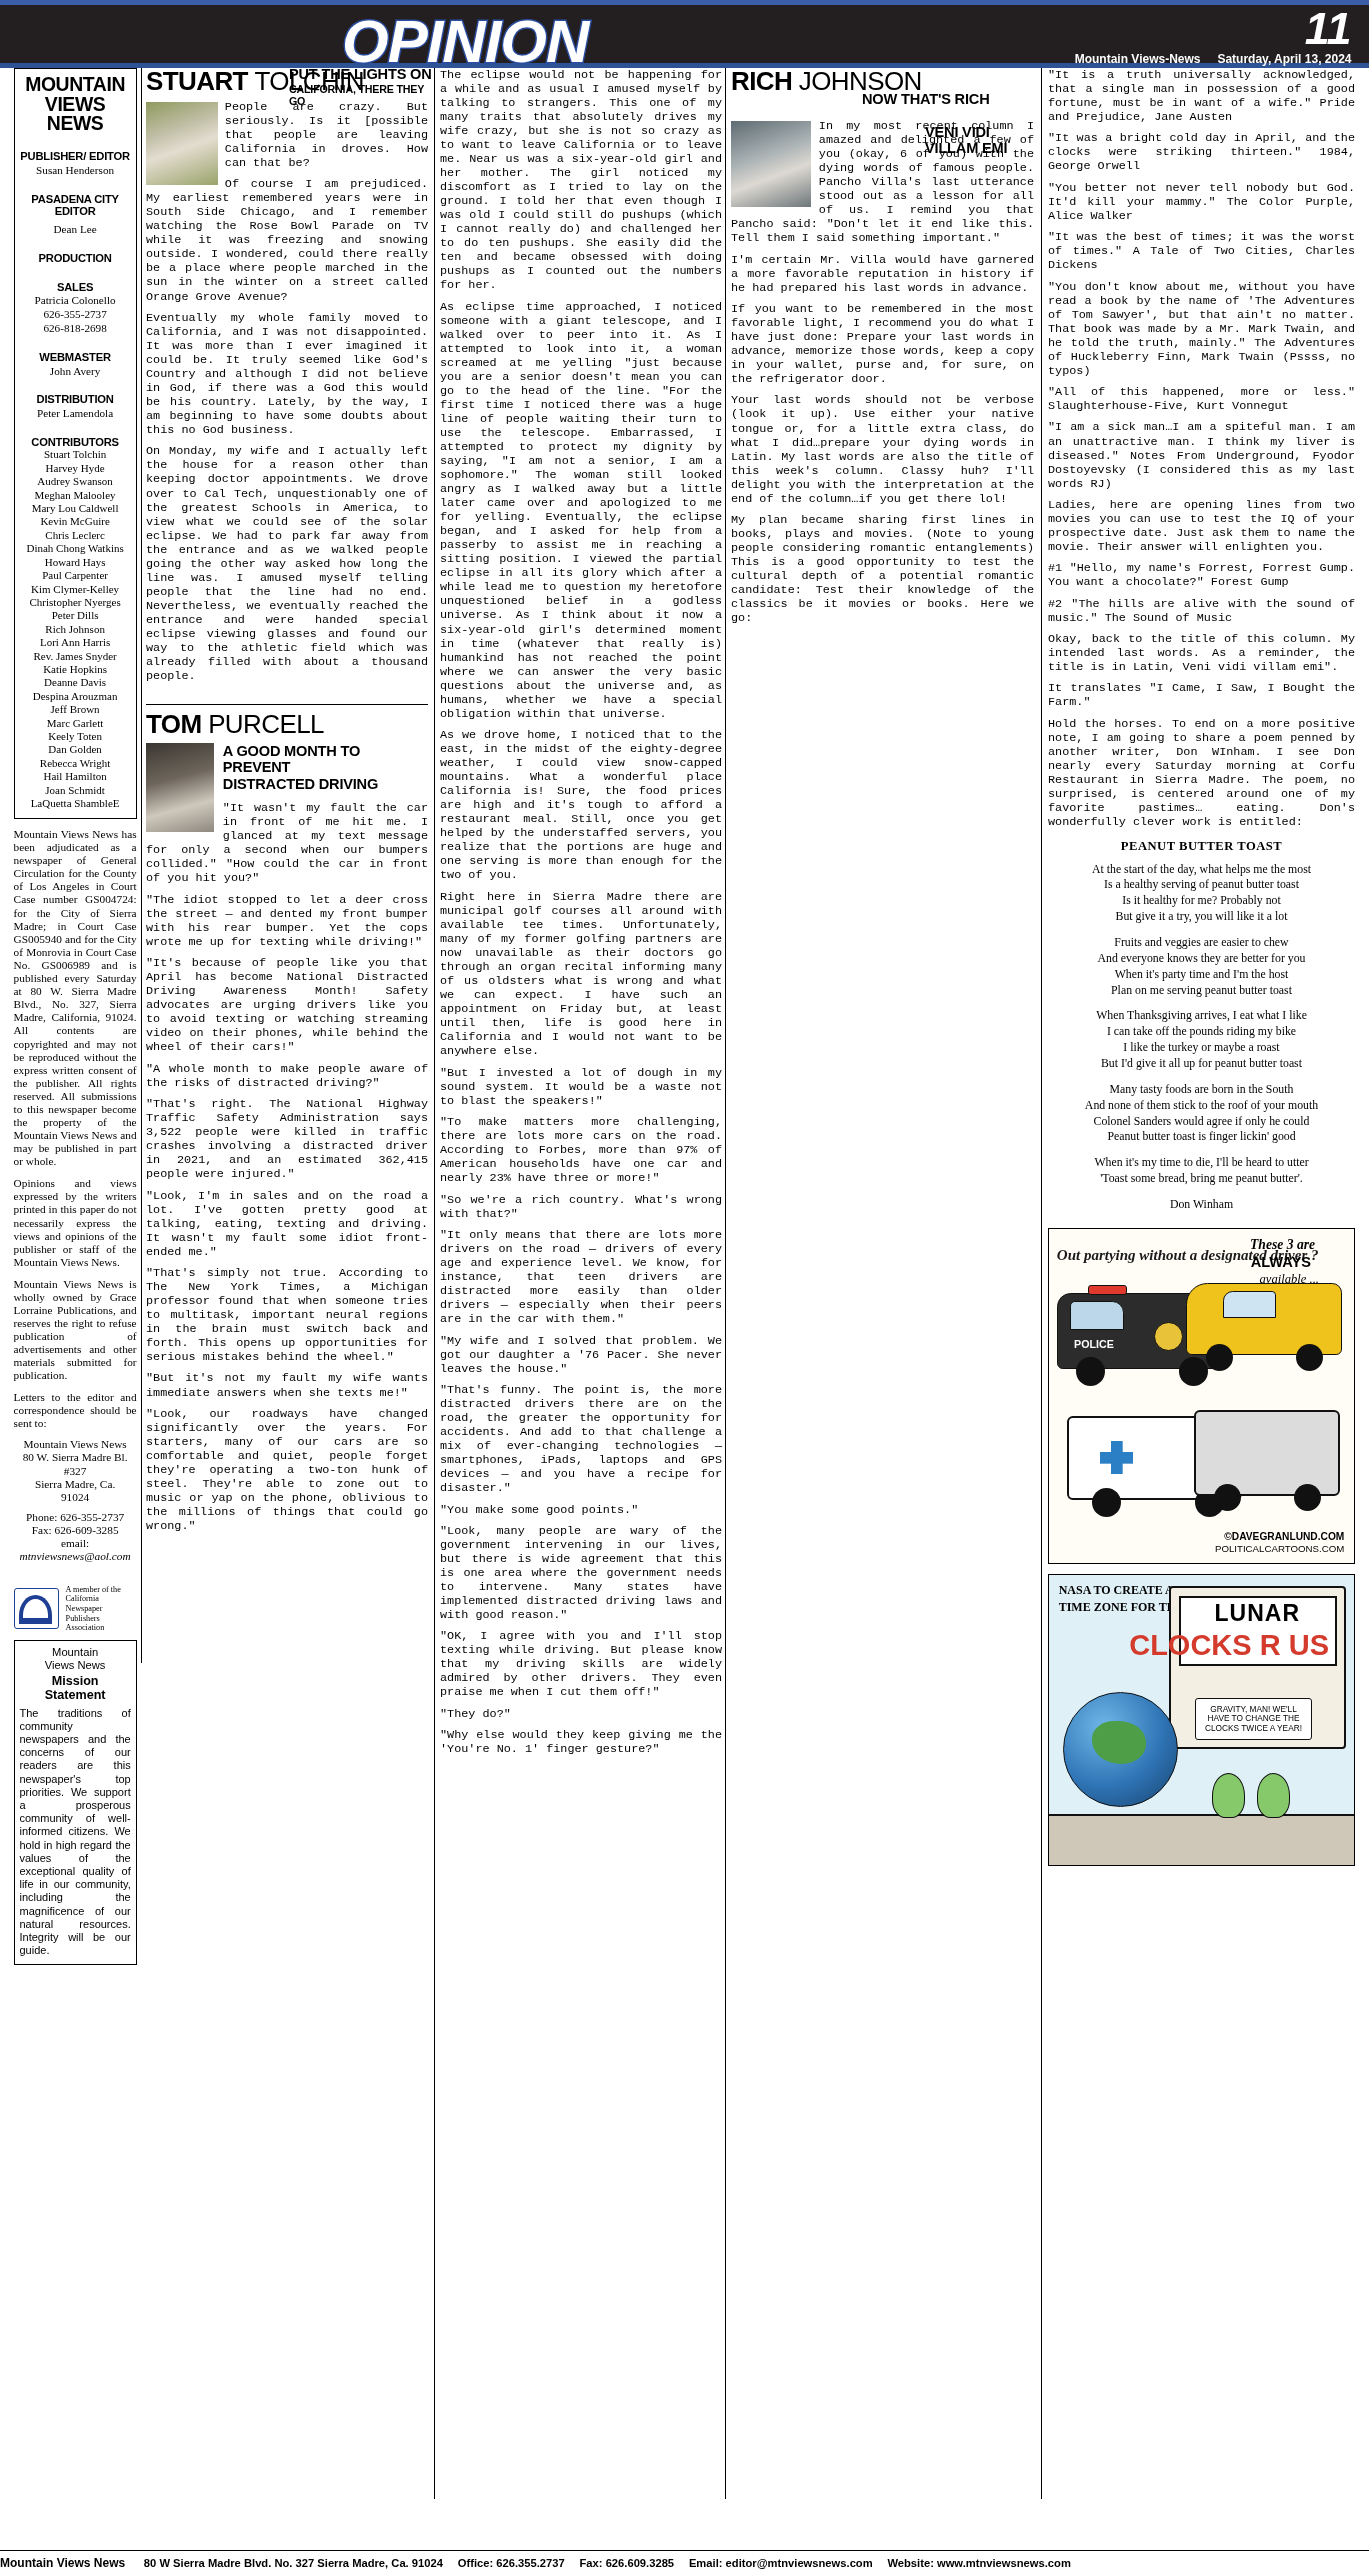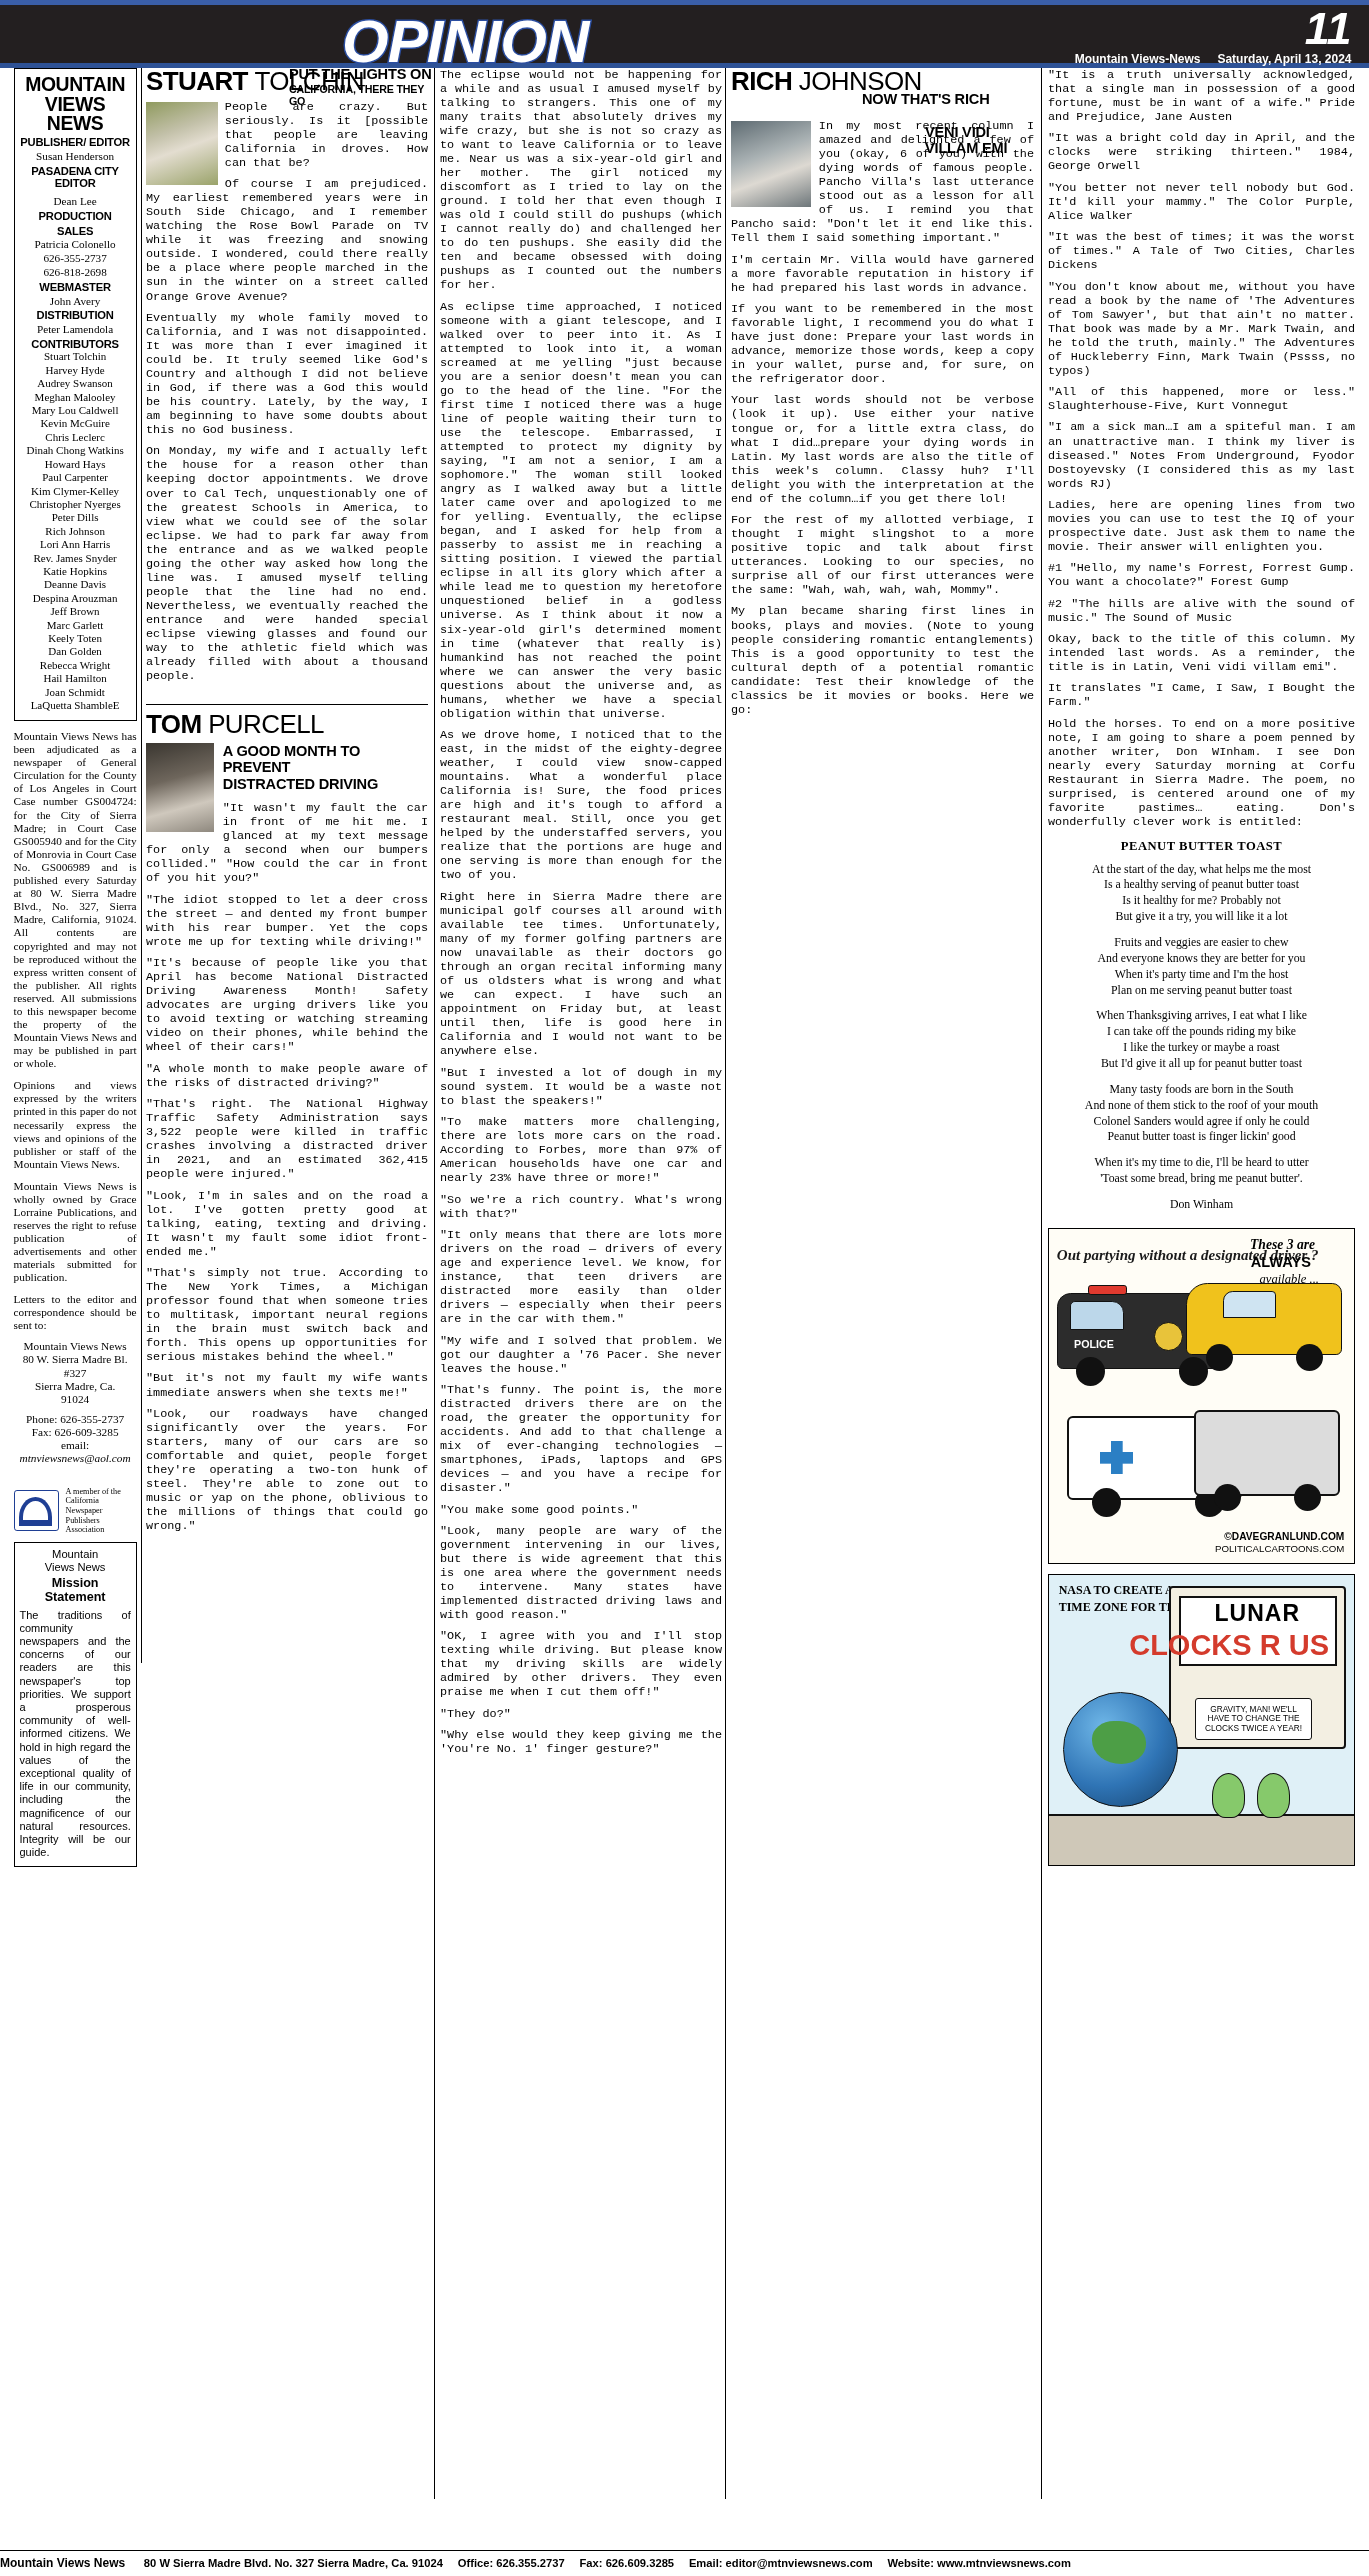--- a/index.html
+++ b/index.html
@@ -57,21 +57,21 @@
   
   .nameplate-box {
     border:1.9px solid #000; padding:5.8px 3.9px 7.8px 3.9px; text-align:center;
   }
   .np-title {
     font-family:"Liberation Sans", sans-serif;
     font-weight:bold; font-size:19.4px; line-height:1.02; letter-spacing:-0.4px;
   }
   .np-role {
     font-family:"Liberation Sans", sans-serif;
-    font-weight:bold; font-size:11.2px; margin-top:2px; letter-spacing:-0.2px;
+    font-weight:bold; font-size:11.2px; margin-top:16px; letter-spacing:-0.2px;
     line-height:1.12;
   }
   .np-name {
     font-family:"Liberation Serif", serif; font-size:11.2px; margin-top:1px; line-height:1.15;
   }
   .np-list { font-family:"Liberation Serif", serif; font-size:11px; line-height:1.22; }
 
   .side-para {
     font-family:"Liberation Serif", serif; font-size:11.3px; line-height:1.16;
     text-align:justify; margin-top:8.8px;
@@ -343,21 +343,20 @@
     </div>
 
     <div style="margin-top:25px; overflow:hidden;">
       <div class="mug" style="float:left; width:80px; height:86px; margin:1.9px 7.8px 2.9px 0;
                   background:linear-gradient(160deg,#5e6b72 0%,#aab2b4 40%,#ddd9d2 62%,#6d767a 100%);"></div>
       <div class="art" id="johnson-body-c">
           <p>In my most recent column I amazed and delighted a few of you (okay, 6 of you) with the dying words of famous people. Pancho Villa's last utterance stood out as a lesson for all of us. I remind you that Pancho said:   "Don't let it end like this. Tell them I said something important."</p>
           <p>I'm certain Mr. Villa would have garnered a more favorable reputation in history if he had prepared his last words in advance.</p>
           <p>If you want to be remembered in the most favorable light, I recommend you do what I have just done: Prepare your last words in advance, memorize those words, keep a copy in your wallet, purse and, for sure, on the refrigerator door.</p>
           <p>Your last words should not be verbose (look it up). Use either your native tongue or, for a little extra class, do what I did…prepare your dying words in Latin. My last words are also the title of this week's column.  Classy huh? I'll delight you with the interpretation at the end of the column…if you get there lol!</p>
-          <p>For the rest of my allotted verbiage, I thought I might slingshot to a more positive topic and talk about first utterances.  Looking to our species, no surprise all of our first utterances were the same: "Wah, wah, wah, wah, Mommy".</p>
           <p>My plan became sharing first lines in books, plays and movies. (Note to young people considering romantic entanglements) This is a good opportunity to test the cultural depth of a potential romantic candidate: Test their knowledge of the classics be it movies or books. Here we go:</p>
         </div>
     </div>
   </div>
 
   <div class="col" id="col-d">
     <div class="art" id="johnson-body-d">
         <p>"It is a truth universally acknowledged, that a single man in possession of a good fortune, must be in want of a wife." Pride and Prejudice, Jane Austen</p>
         <p>"It was a bright cold day in April, and the clocks were striking thirteen."  1984, George Orwell</p>
         <p>"You better not never tell nobody but God. It'd kill your mammy."  The Color Purple, Alice Walker</p>

